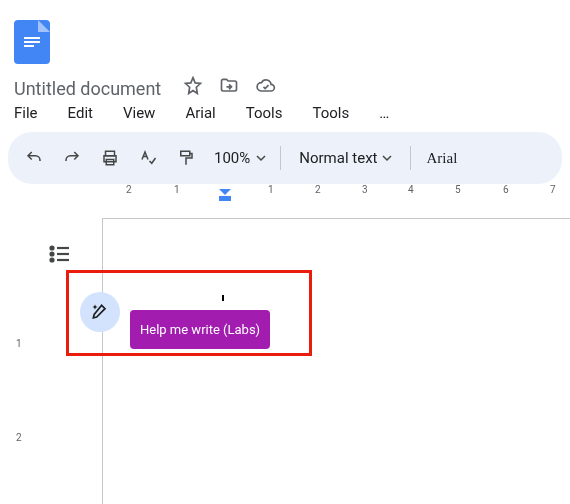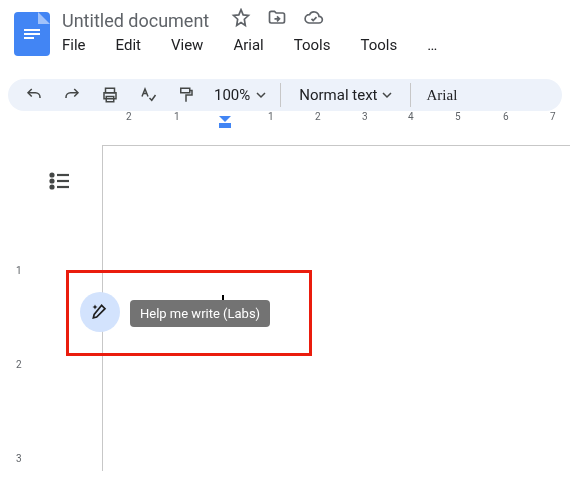--- a/index.html
+++ b/index.html
@@ -1,46 +1,46 @@
 <!DOCTYPE html>
 <html><head>
 <meta charset="utf-8">
 <style>
 * { margin:0; padding:0; box-sizing:border-box; font-family:'Google Sans',Roboto,Arial,sans-serif; }
 body { width:570px; height:504px; background:#fff; overflow:hidden; position:relative; }
-.header { display:flex; align-items:flex-start; padding:8px 14px 0 14px; gap:12px; }
+.header { display:flex; align-items:flex-start; padding:16px 14px 0 14px; gap:12px;flex-direction:column; }
 .logo { width:36px; height:44px; background:#4285f4; border-radius:4px; position:relative; display:flex; align-items:center; justify-content:center; margin-top:4px; }
 .logo::before { content:''; position:absolute; top:0; right:0; width:12px; height:12px; background:#a1c2fa; clip-path:polygon(0 0,100% 100%,0 100%); }
 .logo-lines { width:16px; }
 .logo-lines div { height:2px; background:#fff; margin:2px 0; }
 .logo-lines div:last-child { width:10px; }
 .title-area { flex:1; }
 .doc-title { font-size:18px; color:#5f6368; font-weight:400; }
 .title-row { display:flex; align-items:center; gap:16px; }
 .title-icons { display:flex; gap:16px; margin-left:6px; }
 .title-icons span { color:#5f6368; cursor:pointer; }
 .menubar { display:flex; gap:30px; margin-top:4px; font-size:15px; color:#202124; }
 .menubar span { cursor:pointer; }
-.toolbar { margin:23px 8px 0 8px; background:#edf2fa; border-radius:24px; height:32px; display:flex; align-items:center; padding:0 12px; gap:10px; }
+.toolbar { margin:10px 8px 0 8px; background:#edf2fa; border-radius:24px; height:52px; display:flex; align-items:center; padding:0 12px; gap:10px; }
 .tbtn { width:28px; height:28px; display:flex; align-items:center; justify-content:center; color:#444746; cursor:pointer; border-radius:4px; }
 .tsep { width:1px; height:24px; background:#c7c7c7; }
 .zoom { display:flex; align-items:center; gap:6px; font-size:15px; color:#202124; cursor:pointer; padding:0 4px; }
 .style-sel { display:flex; align-items:center; gap:4px; font-size:15px; color:#202124; cursor:pointer; padding:0 8px; }
 .font-sel { font-size:15px; color:#202124; cursor:pointer; padding:0 6px;font-family:Liberation Serif, serif; }
 .hruler { position:absolute; left:14px; right:0; top:0; height:18px; font-size:10px; color:#5f6368; }
 .hruler .num { position:absolute; top:0; font-size:10px; }
 .indent-marker { position:absolute; top:4px; }
 .indent-marker svg { display:block; }
 .vruler { position:absolute; left:14px; top:36px; width:18px; bottom:0; font-size:10px; color:#5f6368; }
 .vruler .num { position:absolute; left:2px; }
 .page-bg { position:absolute; left:102px; top:34px; right:0; bottom:0; background:#fff; border:1px solid #c7c7c7; border-right:none; border-bottom:none; }
 .outline-btn { position:absolute; left:48px; top:58px; width:24px; height:24px; cursor:pointer; color:#444746; }
 .highlight-box { position:absolute; left:66px; top:270px; width:246px; height:86px; border:3px solid #ea1c0d; }
 .magic-btn { position:absolute; left:80px; top:292px; width:40px; height:40px; border-radius:50%; background:#d3e3fd; display:flex; align-items:center; justify-content:center; cursor:pointer; }
-.tooltip { position:absolute; left:130px; top:300px; background:#737373; color:#fff; font-size:13px; padding:6px 10px; border-radius:4px; white-space:nowrap; }
+.tooltip { position:absolute; left:130px; top:310px; background:#a21caf; color:#fff; font-size:13px; padding:12px 10px; border-radius:4px; white-space:nowrap; }
 .cursor-line { position:absolute; left:222px; top:295px; width:2px; height:6px; background:#000; }
 .canvas { position:relative; width:570px; height:360px; }
 </style>
 </head>
 <body>
 
 <div class="header">
   <div class="logo">
     <div class="logo-lines">
         <div></div>

